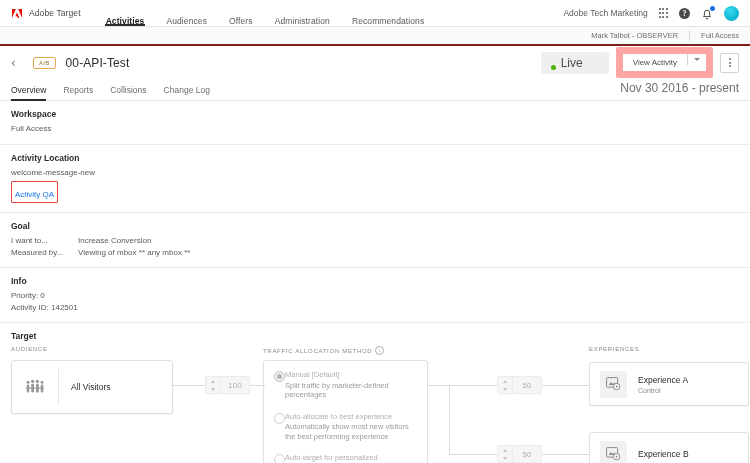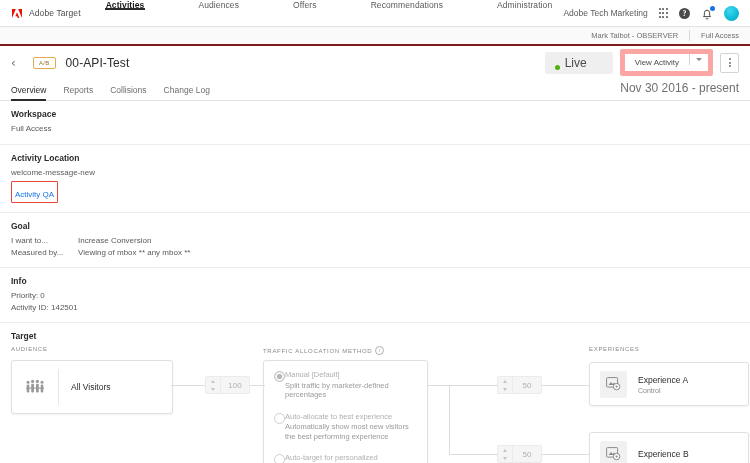--- a/index.html
+++ b/index.html
@@ -39,23 +39,22 @@
     display: block;
   }
   .adobe-logo svg { display:block; }
   .brand-label {
     font-size: 8.5px;
     color: #4b4b4b;
     letter-spacing: .1px;
   }
   .nav-items {
     display: flex;
-    align-items: flex-start;
+    align-items: flex-end;
     margin-left: 14px;
-    gap: 32px;
   }
   .nav-item {
     font-size: 8.5px;
     color: #5a5a5a;
     padding: 0 11px;
     display: flex;
     align-items: center;
     position: relative;
     cursor: pointer;
     letter-spacing: .1px;
@@ -204,21 +203,21 @@
   }
   .live-dot {
     width: 5px; height: 5px;
     border-radius: 50%;
     background: #4eb309;
     display: inline-block;
   }
   .split-btn {
     display: flex;
     align-items: flex-start;
-    border: 5px solid #fca5a5;
+    border: 7px solid #fca5a5;
     border-radius: 2px;
     overflow: hidden;
     background: #fff;
   }
   .split-btn .main {
     font-size: 8px;
     color: #4b4b4b;
     padding: 4px 10px;
     cursor: pointer;
   }
@@ -542,24 +541,24 @@
     <div class="nav-item active">
         <span>Activities</span>
       </div>
     <div class="nav-item">
         <span>Audiences</span>
       </div>
     <div class="nav-item">
         <span>Offers</span>
       </div>
     <div class="nav-item">
+        <span>Administration</span>
+      </div>
+    <div class="nav-item">
         <span>Recommendations</span>
-      </div>
-    <div class="nav-item">
-        <span>Administration</span>
       </div>
   </div>
   <div class="topnav-right">
     <span class="org-label">Adobe Tech Marketing</span>
     <span class="grid-icon">
         <i></i>
         <i></i>
         <i></i>
         <i></i>
         <i></i>

